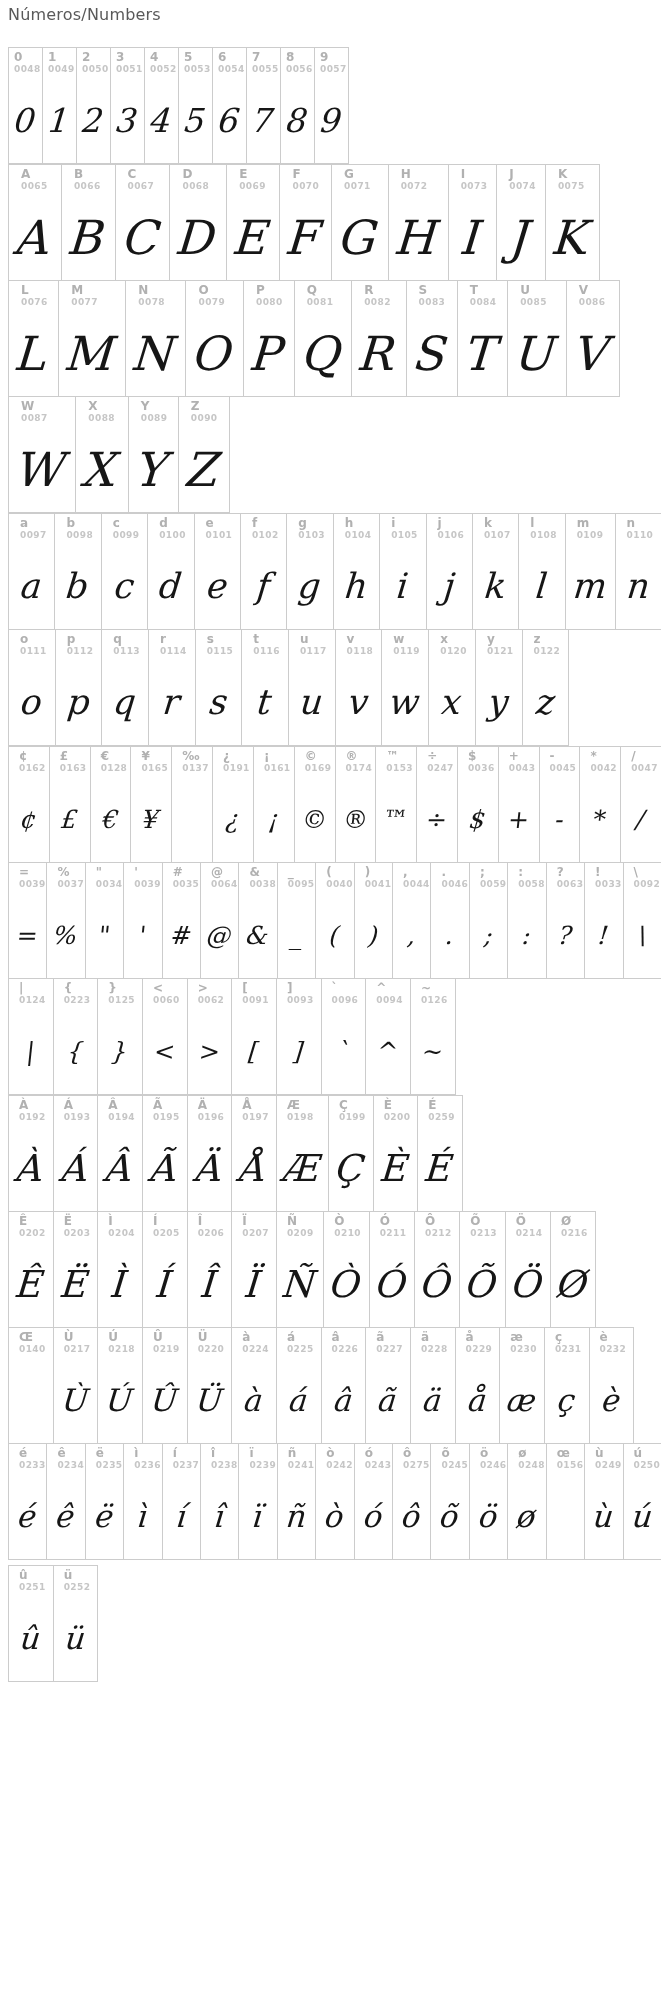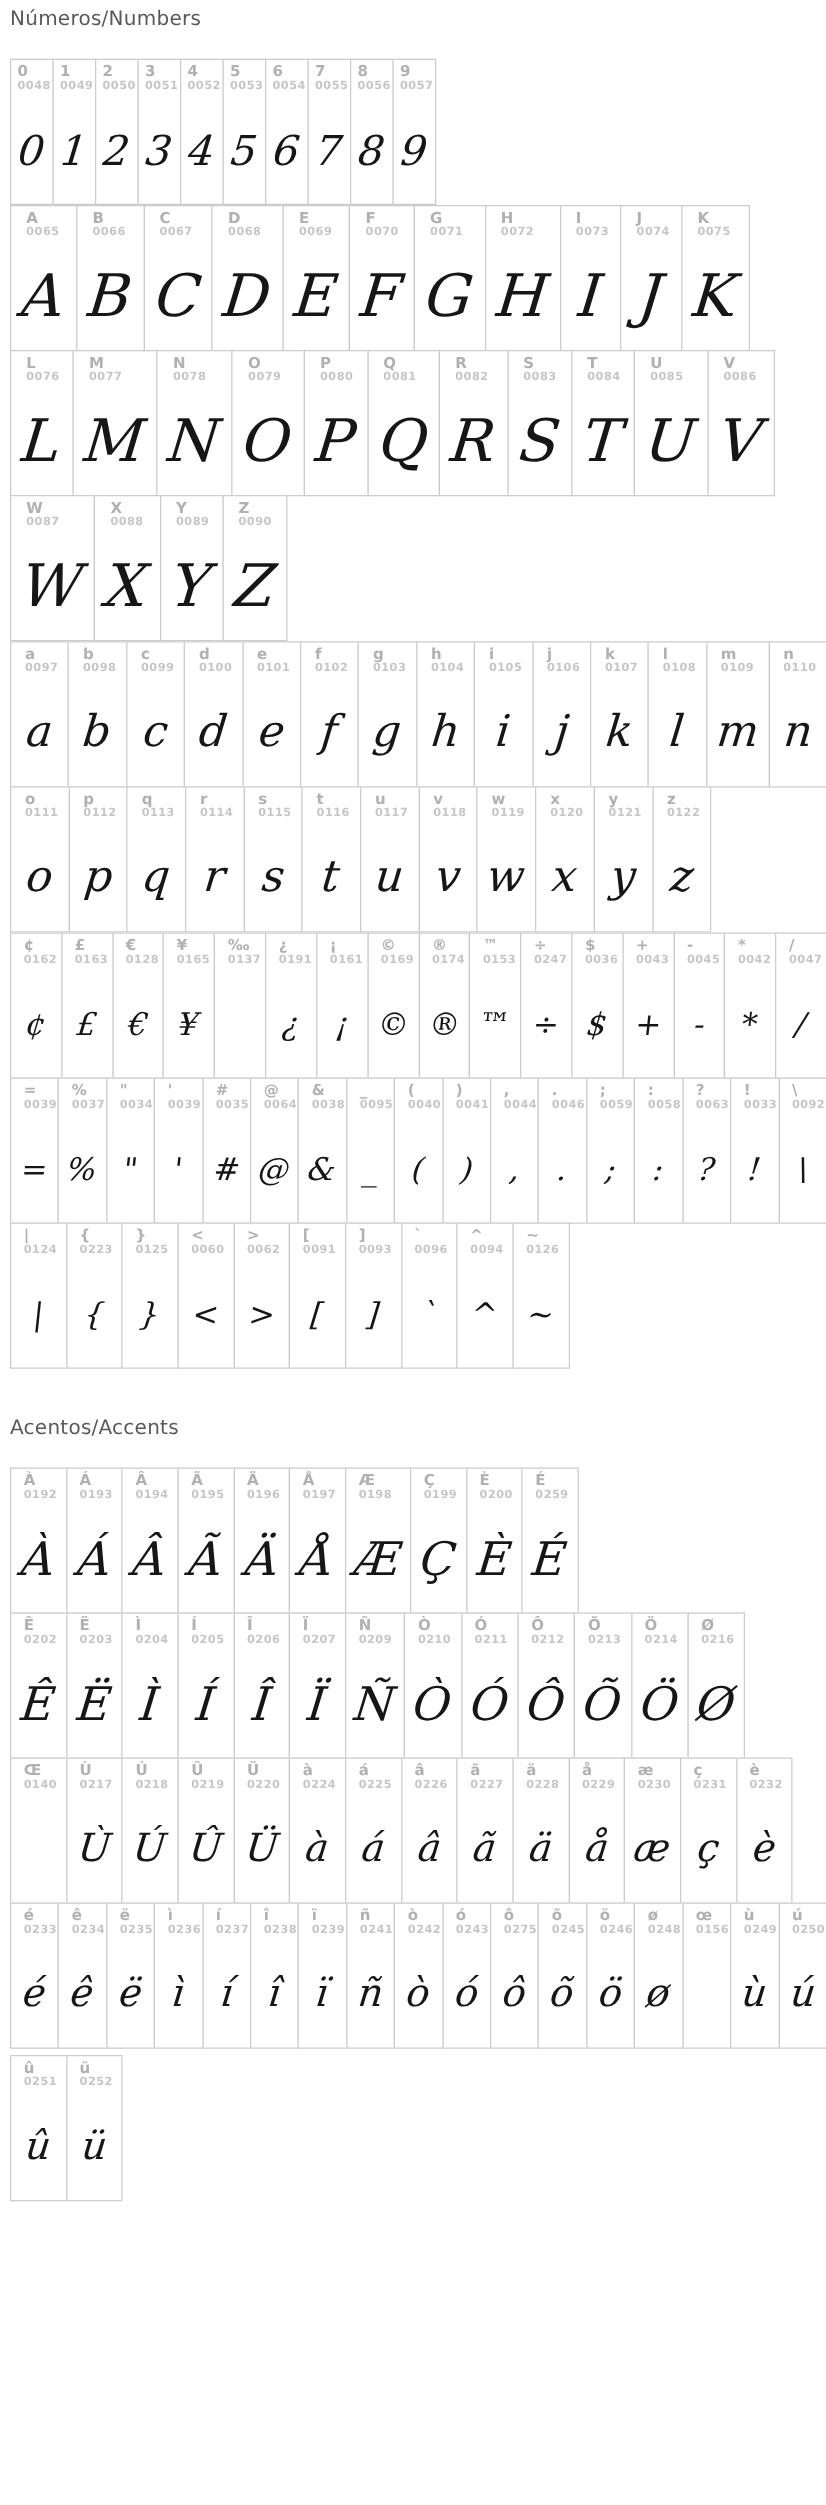--- a/index.html
+++ b/index.html
@@ -851,21 +851,20 @@
             <div class="top">
               <span class="ch">~</span>
               <span class="code">0126</span>
             </div>
             <div class="glyph">~</div>
           </div>
         </div>
       </div>
     </section>
     <section class="section sec-accents">
-      <h2 class="section-title">Acentos/Accents</h2>
       <div class="grid">
         <div class="grid-row">
           <div class="cell">
             <div class="top">
               <span class="ch">À</span>
               <span class="code">0192</span>
             </div>
             <div class="glyph">À</div>
           </div>
           <div class="cell">

